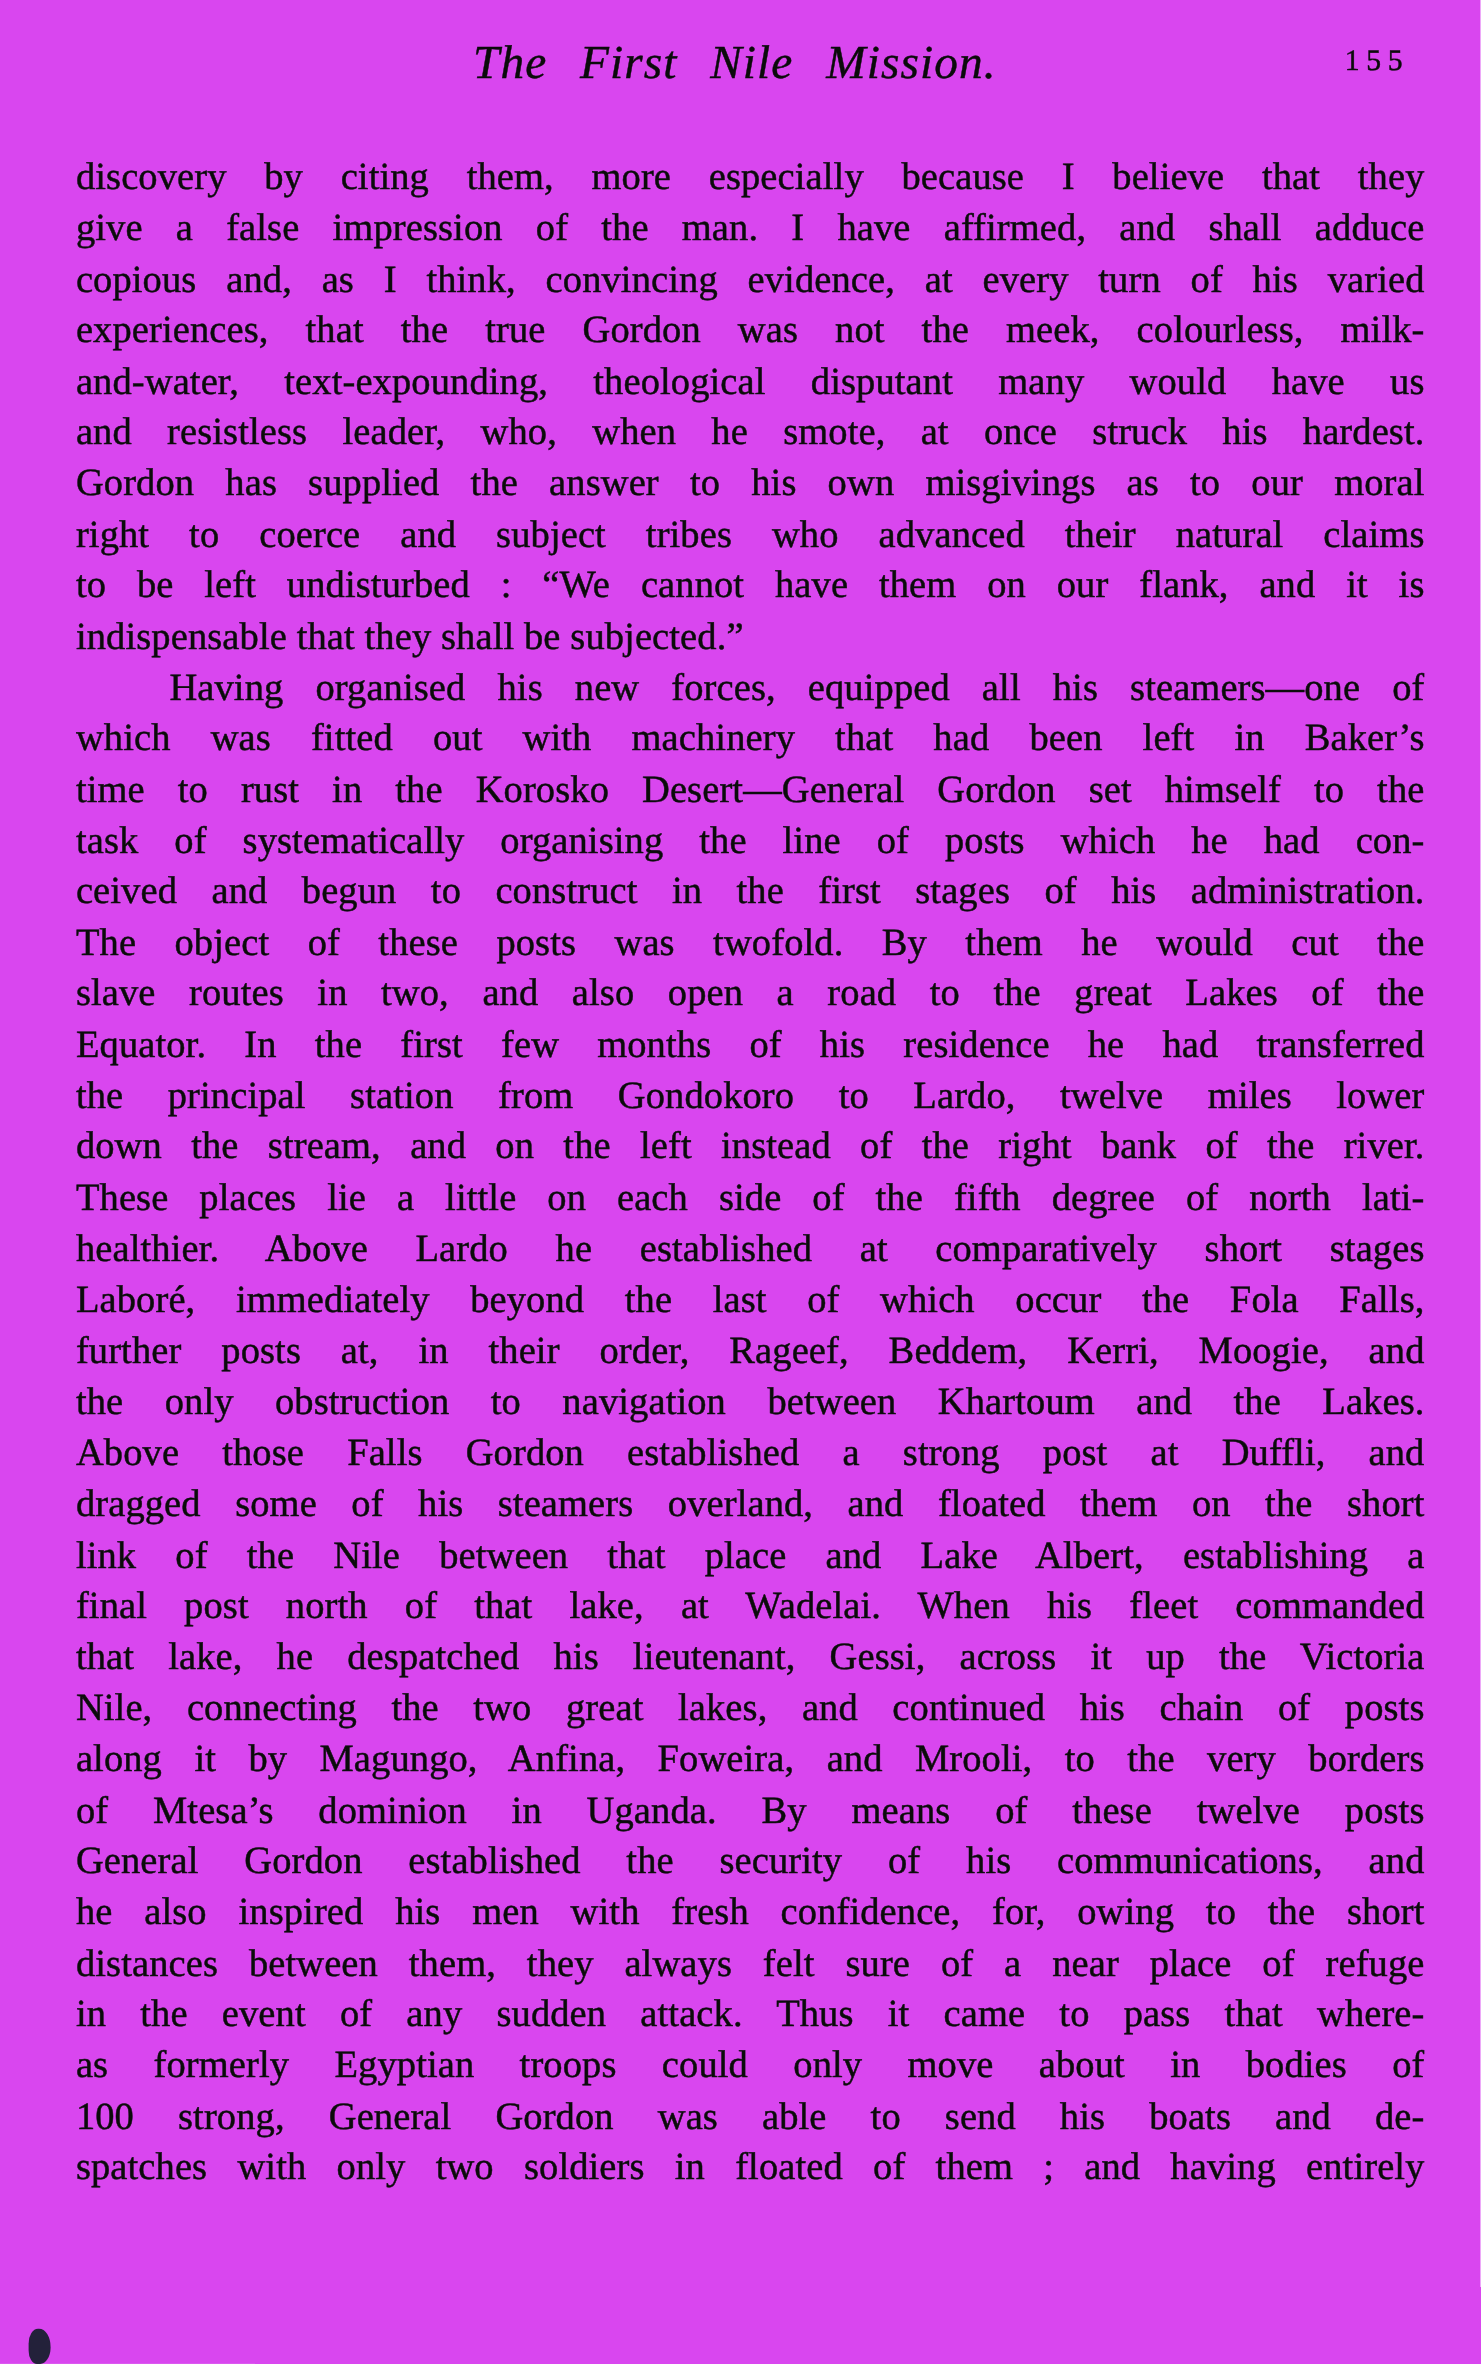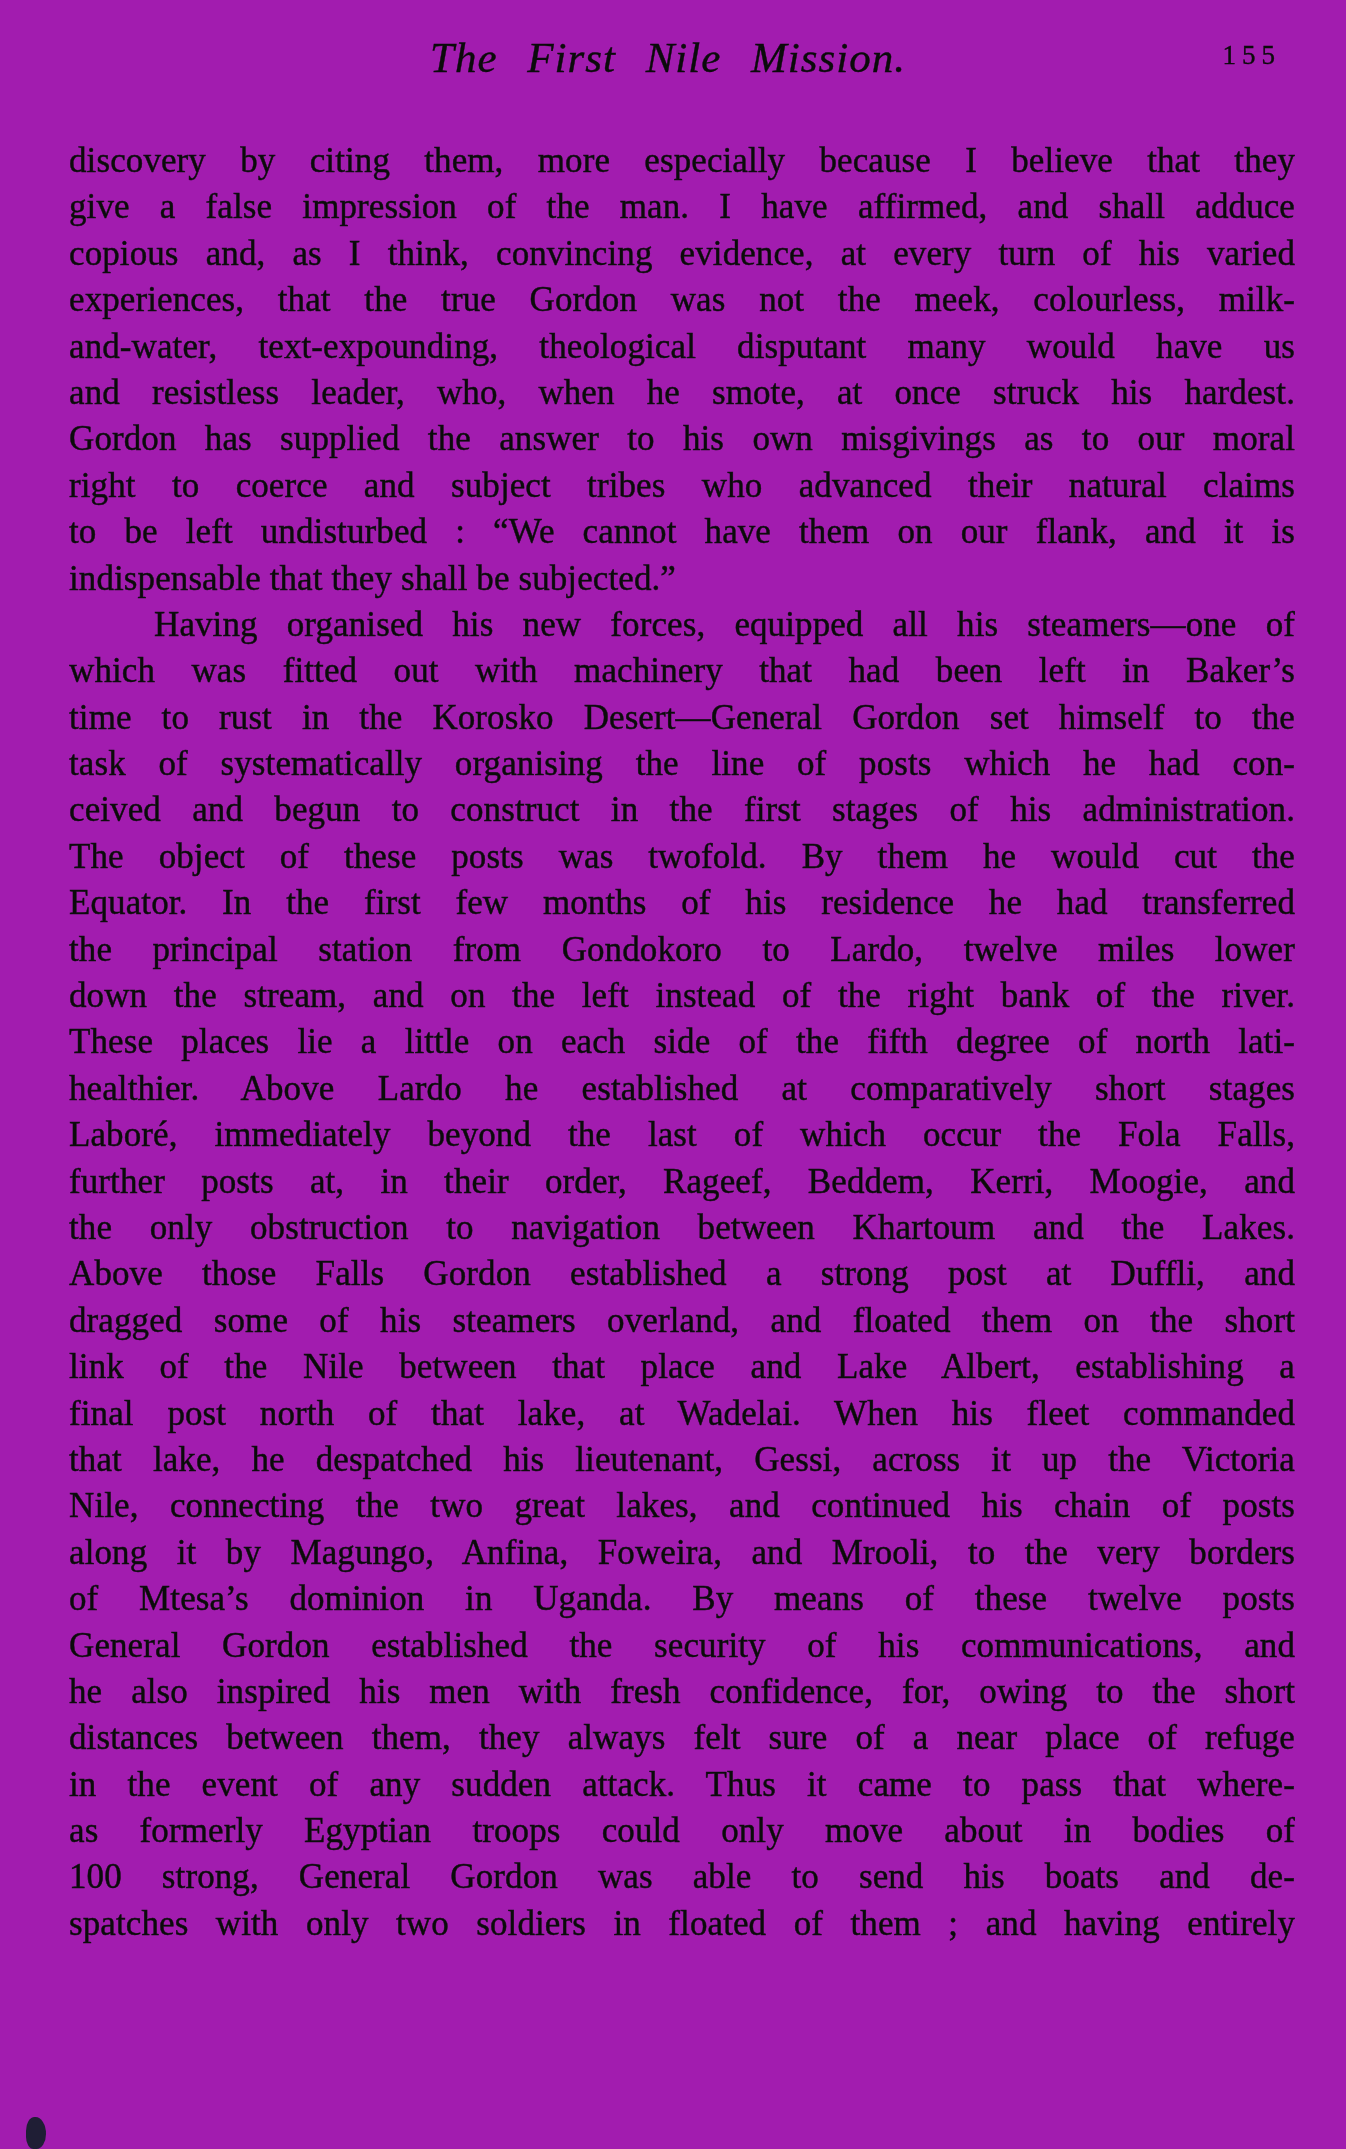--- a/index.html
+++ b/index.html
@@ -11,21 +11,21 @@
     width: 1346px;
     height: 2149px;
     position: relative;
     font-family: "Liberation Serif", serif;
     color: #0b0b0b;
     overflow: hidden;
   }
   .page {
     position: absolute;
     inset: 0;
-    background: #a21caf;
+    background: #d946ef;
   }
   .running-head {
     position: absolute;
     top: 30px;
     left: 55px;
     width: 1226px;
     height: 60px;
   }
   .head-title {
     text-align: center;
@@ -97,20 +97,21 @@
       <div class="line">Gordon has supplied the answer to his own misgivings as to our moral</div>
       <div class="line">right to coerce and subject tribes who advanced their natural claims</div>
       <div class="line">to be left undisturbed : “We cannot have them on our flank, and it is</div>
       <div class="line lastline">indispensable that they shall be subjected.”</div>
       <div class="line indent">Having organised his new forces, equipped all his steamers—one of</div>
       <div class="line">which was fitted out with machinery that had been left in Baker’s</div>
       <div class="line">time to rust in the Korosko Desert—General Gordon set himself to the</div>
       <div class="line">task of systematically organising the line of posts which he had con-</div>
       <div class="line">ceived and begun to construct in the first stages of his administration.</div>
       <div class="line">The object of these posts was twofold.  By them he would cut the</div>
+      <div class="line">slave routes in two, and also open a road to the great Lakes of the</div>
       <div class="line">Equator.  In the first few months of his residence he had transferred</div>
       <div class="line">the principal station from Gondokoro to Lardo, twelve miles lower</div>
       <div class="line">down the stream, and on the left instead of the right bank of the river.</div>
       <div class="line">These places lie a little on each side of the fifth degree of north lati-</div>
       <div class="line">healthier.  Above Lardo he established at comparatively short stages</div>
       <div class="line">Laboré, immediately beyond the last of which occur the Fola Falls,</div>
       <div class="line">further posts at, in their order, Rageef, Beddem, Kerri, Moogie, and</div>
       <div class="line">the only obstruction to navigation between Khartoum and the Lakes.</div>
       <div class="line">Above those Falls Gordon established a strong post at Duffli, and</div>
       <div class="line">dragged some of his steamers overland, and floated them on the short</div>

